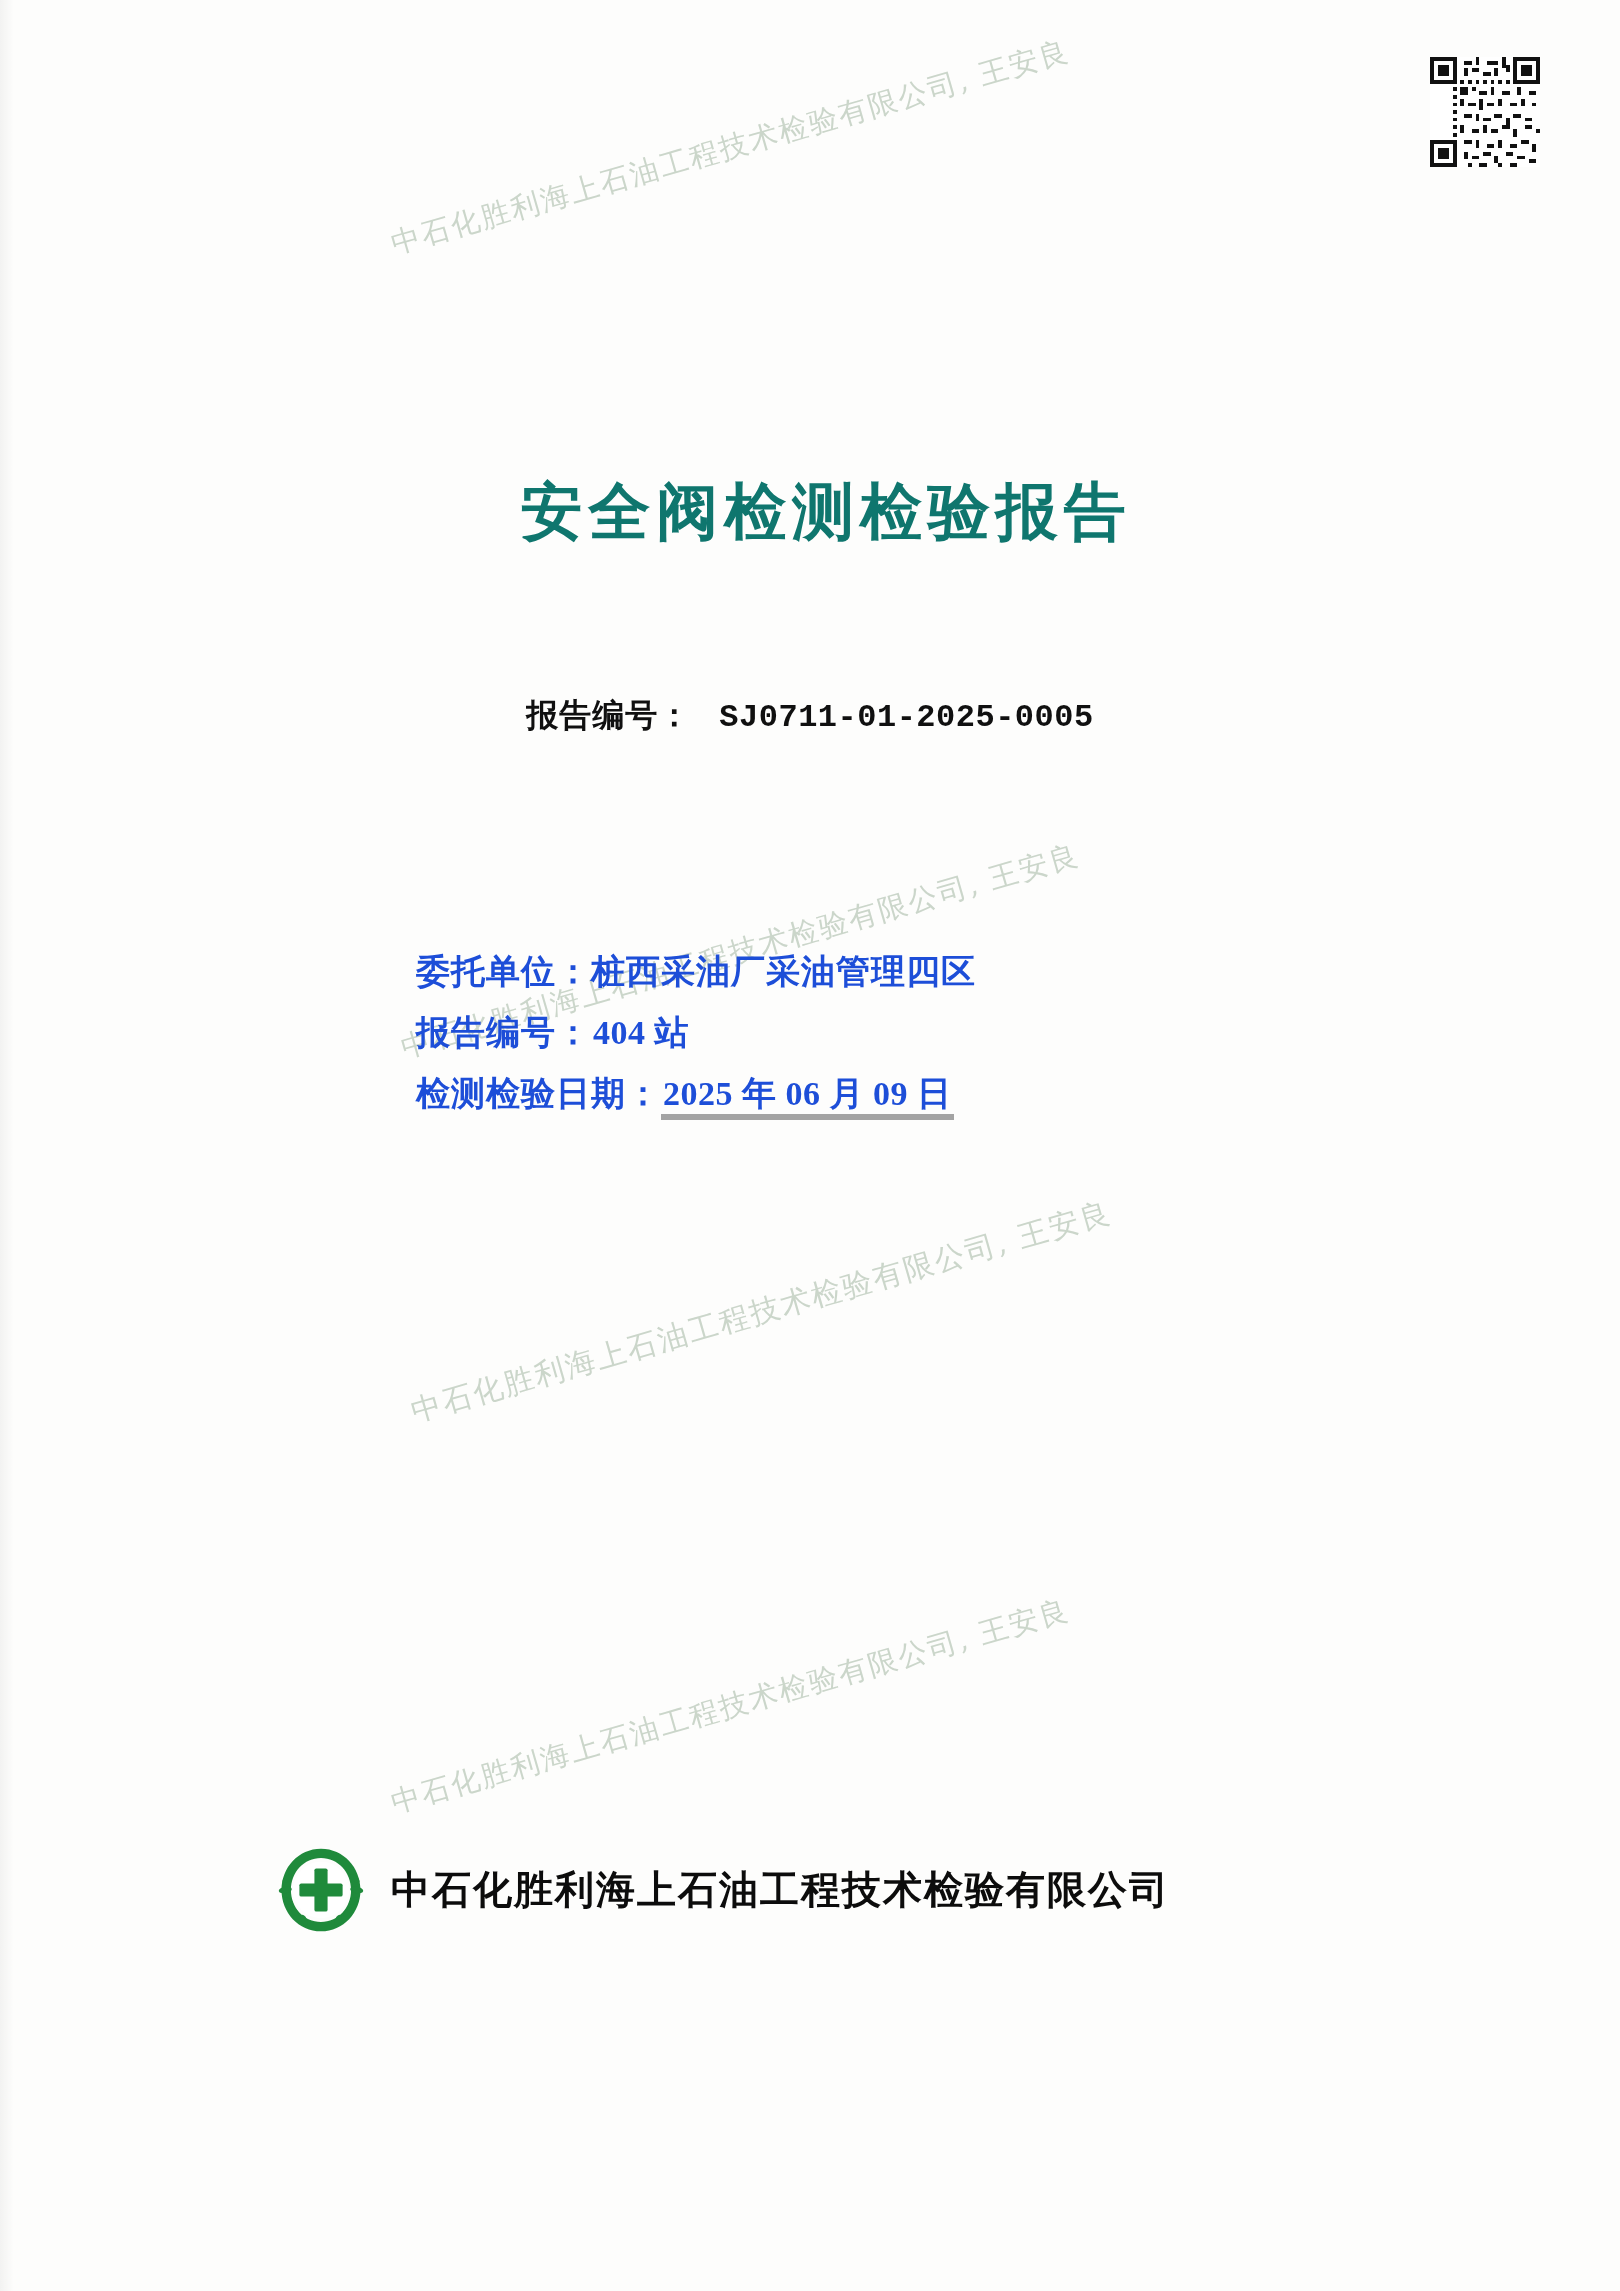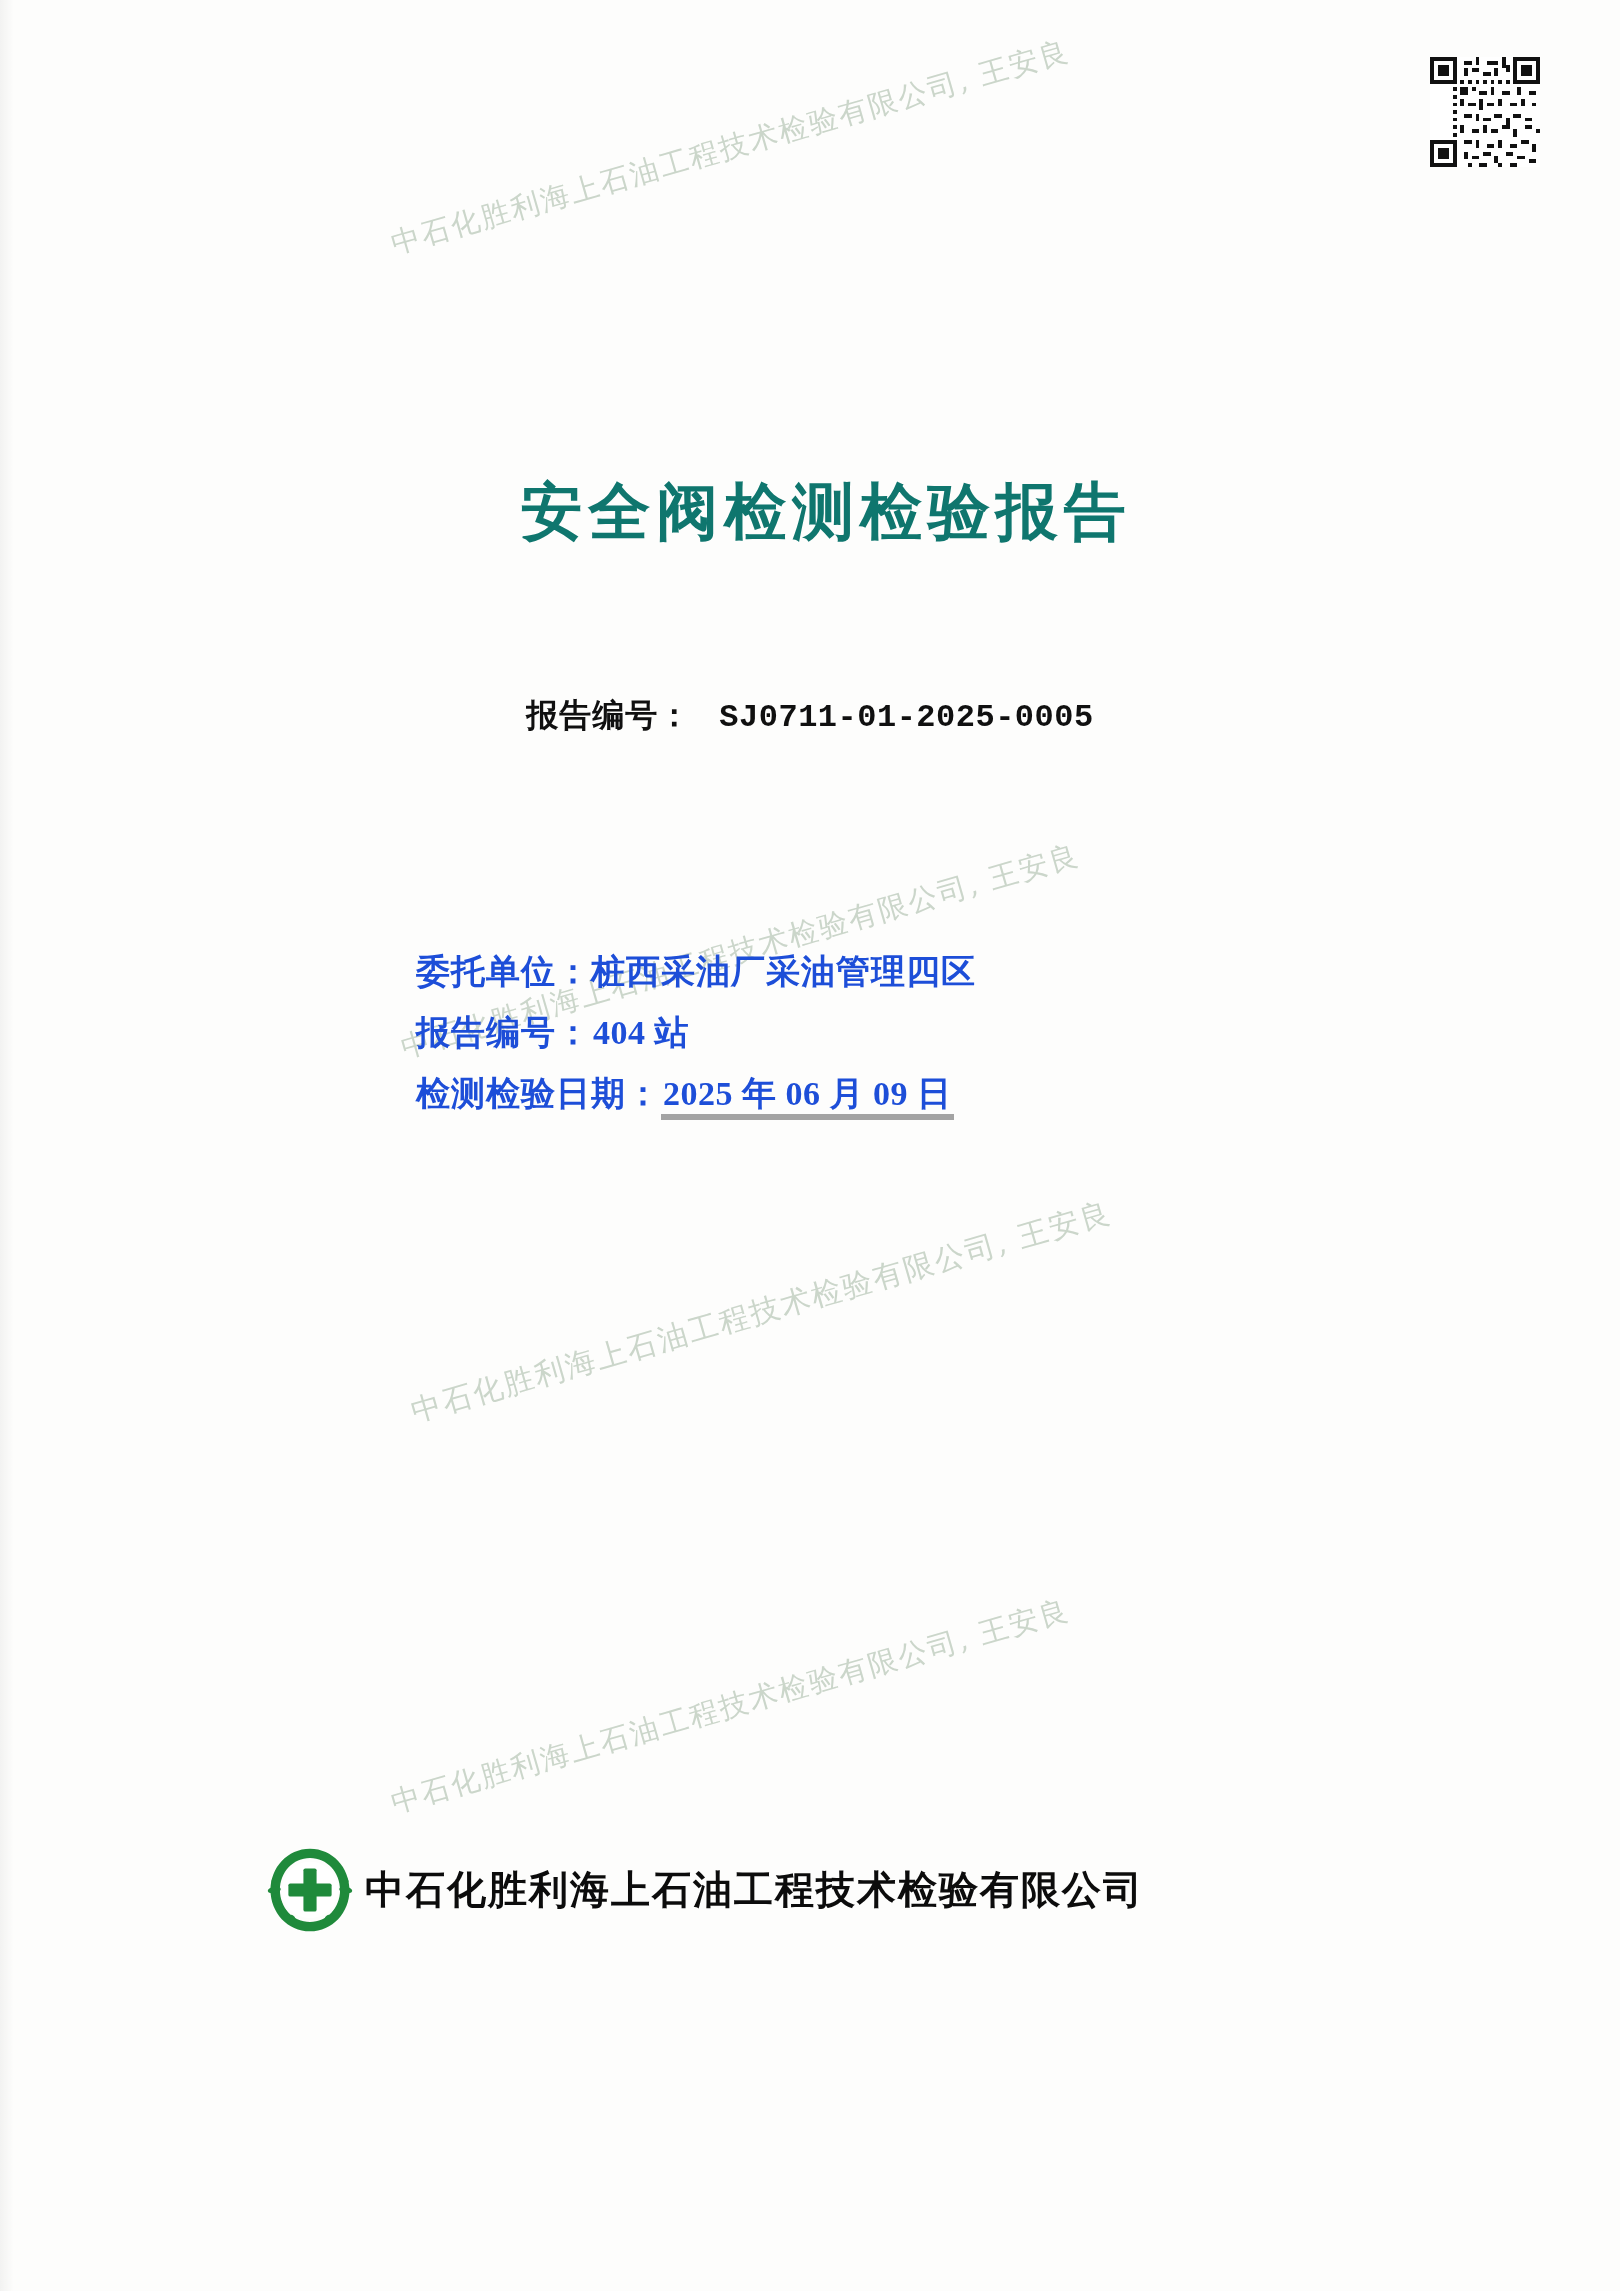--- a/index.html
+++ b/index.html
@@ -96,25 +96,25 @@
     padding: 0 2px;
   }
   #info .underlined {
     border-bottom: 6px solid #a3a3a3;
     padding-bottom: 2px;
   }
 
   
   #footer {
     position: absolute;
-    left: 263px;
+    left: 274px;
     top: 1843px;
     display: flex;
     align-items: center;
-    gap: 8px;
+    gap: 23px;
   }
   #footer .logo {
     width: 94px;
     height: 94px;
     flex: 0 0 auto;
   }
   #footer .company {
     font-size: 39px;
     font-weight: 700;
     letter-spacing: 2px;

